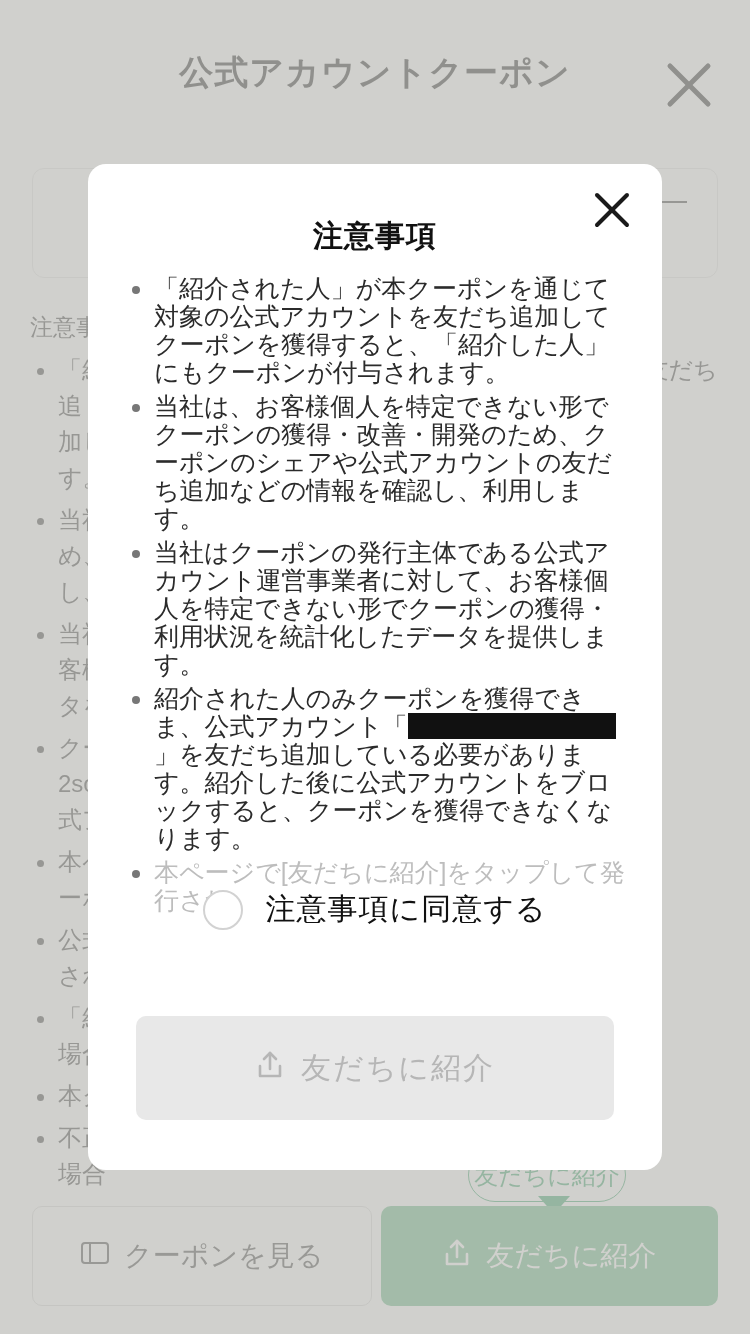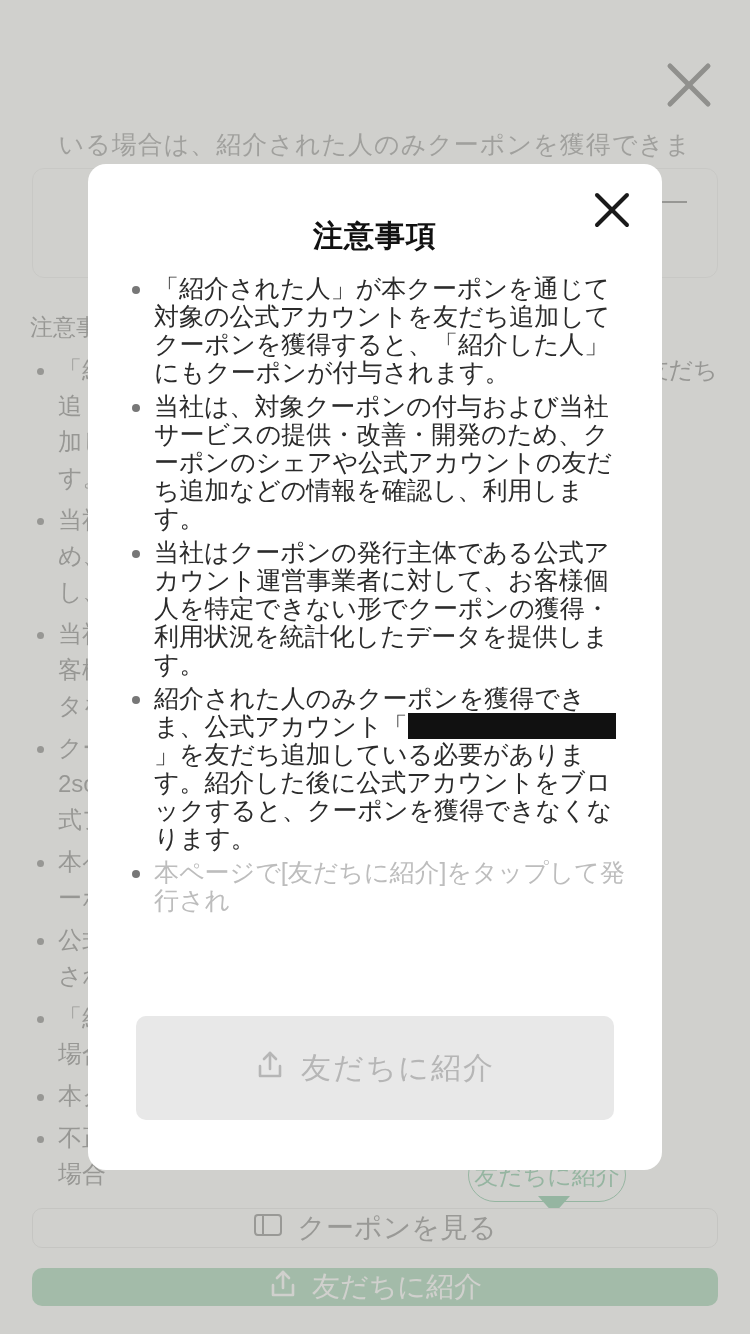--- a/index.html
+++ b/index.html
@@ -113,22 +113,21 @@
     width: 158px;
     text-align: center;
     font-size: 24px;
     color: #2e9d61;
   }
 
   .bg-btn-row {
     position: absolute;
     left: 32px; right: 32px; bottom: 28px;
     display: flex;
-    gap: 20px;
-    flex-direction: column;
+    gap: 9px;
   }
   .bg-btn {
     flex: 1;
     height: 100px;
     border-radius: 10px;
     display: flex;
     align-items: center;
     justify-content: center;
     gap: 14px;
     font-size: 28px;
@@ -249,29 +248,31 @@
     letter-spacing: 2px;
   }
 </style>
 </head>
 <body>
 
 <div id="page-root">
 
   <div class="bg-layer">
 
+    <div class="bg-header">
+      <div class="bg-title">公式アカウントクーポン</div>
+    </div>
 
     <div class="bg-close">
       <svg width="54" height="54" viewBox="0 0 54 54" aria-hidden="true">
         <line x1="8" y1="8" x2="46" y2="46" stroke="#1a1a1a" stroke-width="5" stroke-linecap="round"></line>
         <line x1="46" y1="8" x2="8" y2="46" stroke="#1a1a1a" stroke-width="5" stroke-linecap="round"></line>
       </svg>
     </div>
 
-    <div class="bg-notice-line">いる場合は、紹介された人のみクーポンを獲得できま</div>
 
     <div class="bg-card">
       <div class="bg-card-line"></div>
     </div>
 
     <div class="bg-section-title">注意事項</div>
 
     <ul class="bg-list">
       <li>「紹    が本クーポンを通じて対象の公式アカウントを友だち追
 加し                                                                     ま
@@ -332,31 +333,35 @@
         <line x1="7" y1="7" x2="37" y2="37" stroke="#1a1a1a" stroke-width="4" stroke-linecap="round"></line>
         <line x1="37" y1="7" x2="7" y2="37" stroke="#1a1a1a" stroke-width="4" stroke-linecap="round"></line>
       </svg>
     </div>
 
     <div class="modal-title">注意事項</div>
 
     <div class="modal-scroll">
       <ul class="modal-list">
         <li>「紹介された人」が本クーポンを通じて対象の公式アカウントを友だち追加してクーポンを獲得すると、「紹介した人」にもクーポンが付与されます。</li>
-        <li>当社は、対象クーポンの付与および当社サービスの提供・改善・開発のため、クーポンのシェアや公式アカウントの友だち追加などの情報を確認し、利用します。</li>
+        <li>当社は、お客様個人を特定できない形でクーポンの獲得・改善・開発のため、クーポンのシェアや公式アカウントの友だち追加などの情報を確認し、利用します。</li>
         <li>当社はクーポンの発行主体である公式アカウント運営事業者に対して、お客様個人を特定できない形でクーポンの獲得・利用状況を統計化したデータを提供します。</li>
         <li>
           <span>紹介された人のみクーポンを獲得できま、公式アカウント「</span><span class="redacted"></span><span>」を友だち追加している必要があります。紹介した後に公式アカウントをブロックすると、クーポンを獲得できなくなります。</span>
         </li>
         <li class="faded-item">本ページで[友だちに紹介]をタップして発行され</li>
       </ul>
     </div>
 
     <div class="fade-mask"></div>
 
+    <div class="agree-row">
+      <span class="radio"></span>
+      <span class="agree-label">注意事項に同意する</span>
+    </div>
 
     <div class="modal-cta">
       <span>
         <svg width="30" height="30" viewBox="0 0 30 30" aria-hidden="true">
           <path d="M15 3 L15 19" stroke="#b6b6b6" stroke-width="2.6" stroke-linecap="round"></path>
           <path d="M9 9 L15 3 L21 9" fill="none" stroke="#b6b6b6" stroke-width="2.6" stroke-linecap="round" stroke-linejoin="round"></path>
           <path d="M5 16 L5 26 L25 26 L25 16" fill="none" stroke="#b6b6b6" stroke-width="2.6" stroke-linecap="round" stroke-linejoin="round"></path>
         </svg>
       </span>
       <span>友だちに紹介</span>

